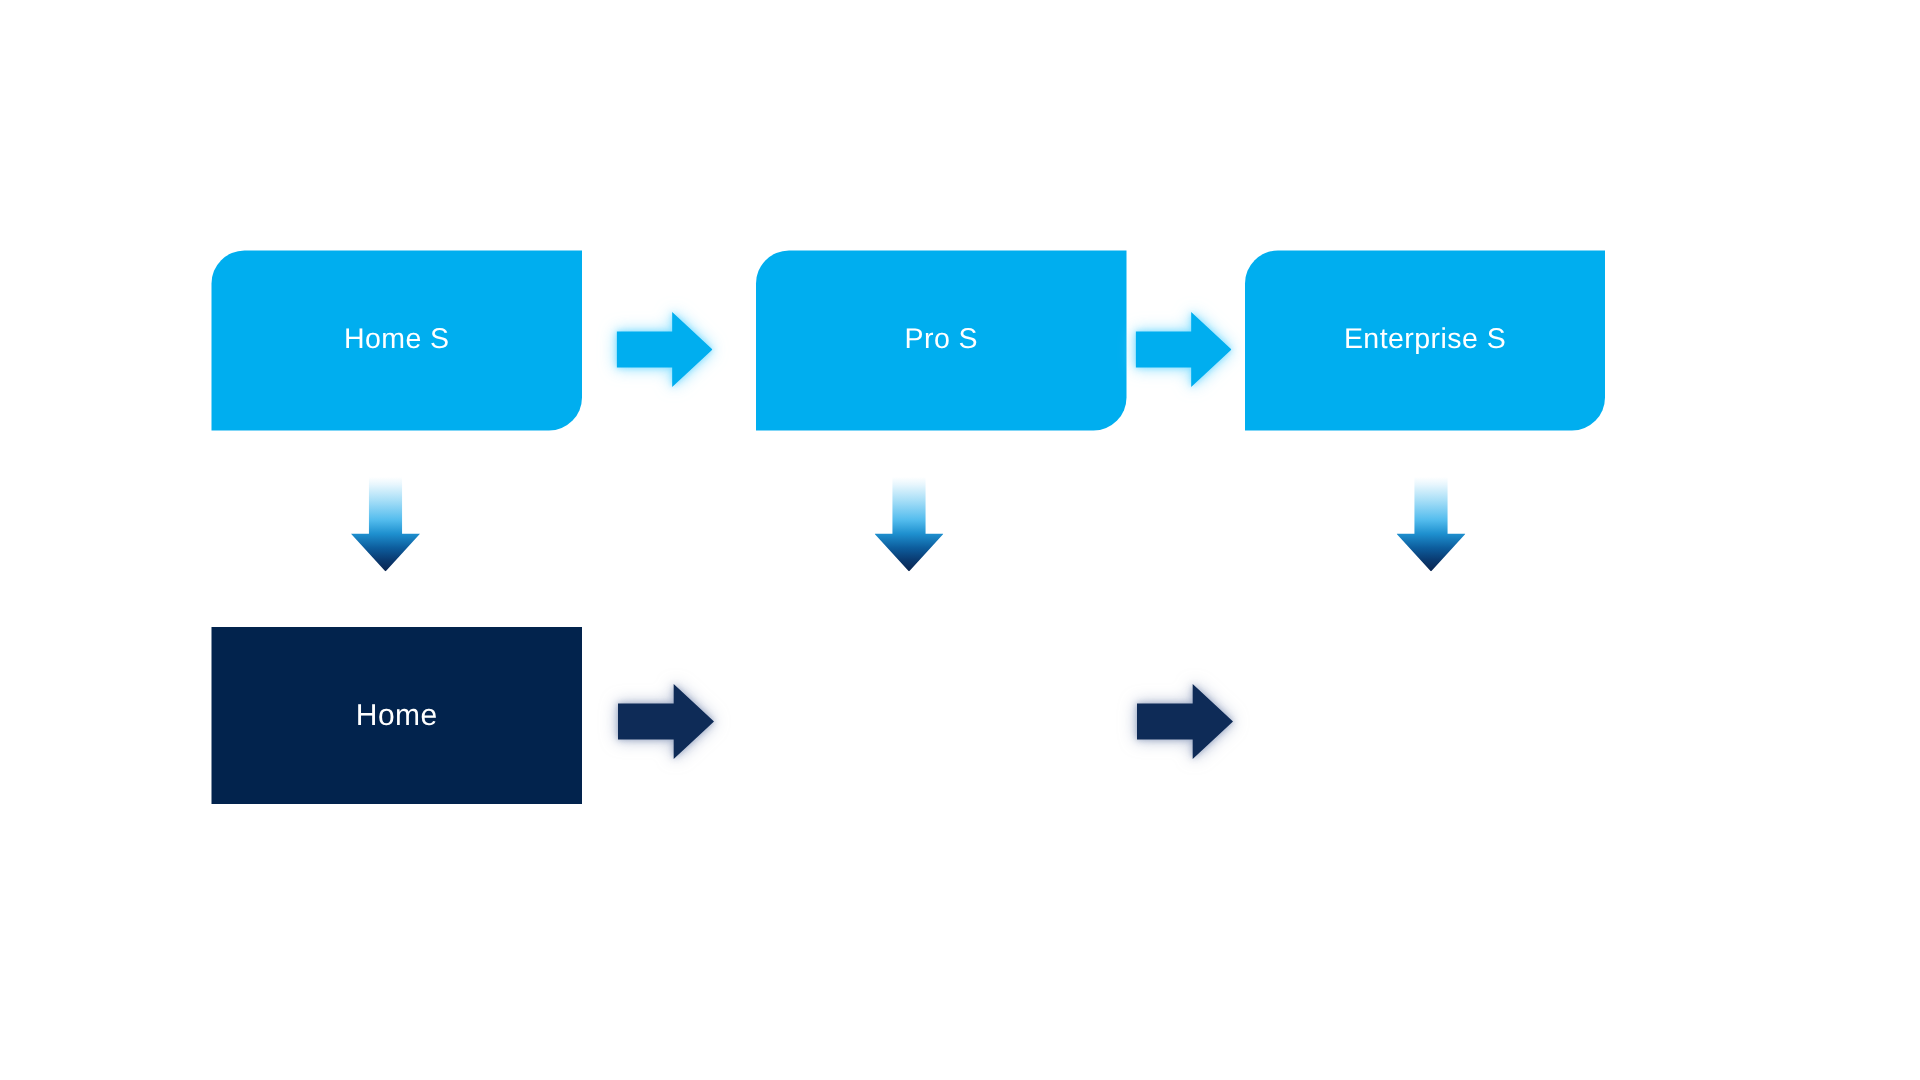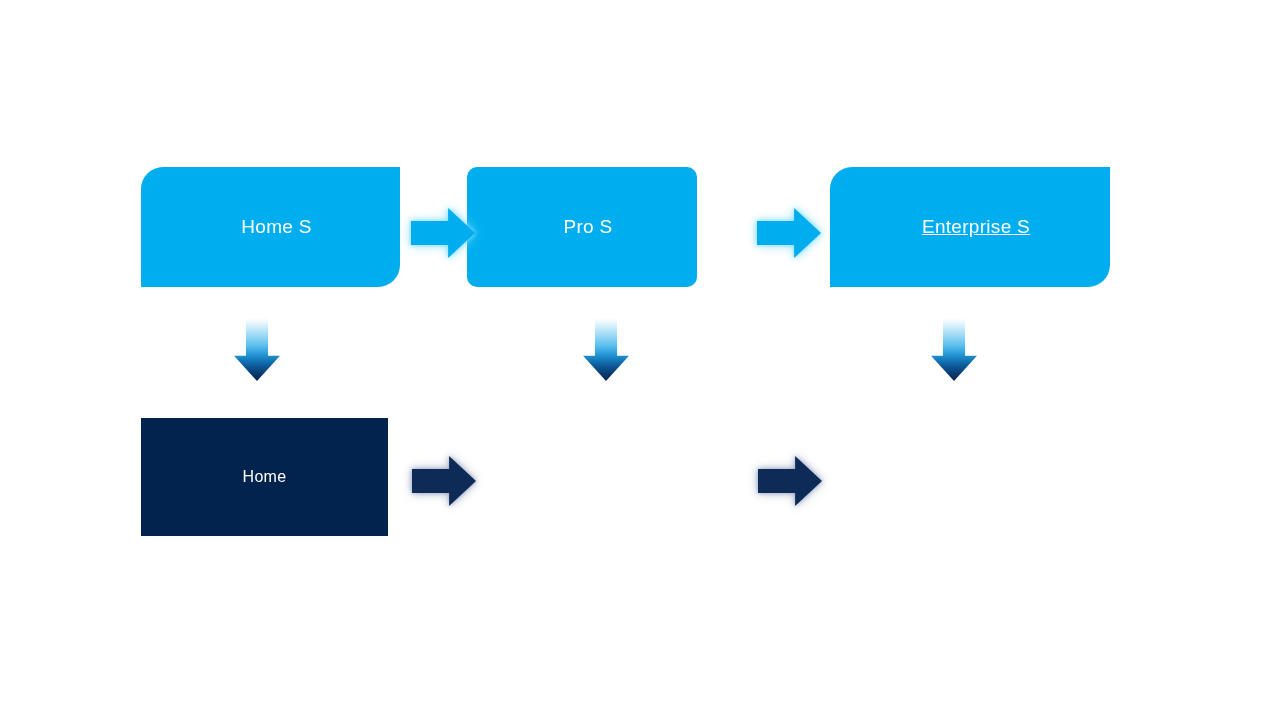--- a/index.html
+++ b/index.html
@@ -21,30 +21,29 @@
     display: flex;
     align-items: center;
     justify-content: center;
     color: #ffffff;
     letter-spacing: 0.3px;
   }
   .box-light {
     background: #00aeef;
     border-radius: 22px 0 22px 0;
     font-size: 19px;
-    padding-left: 12px;
   }
   .box-dark {
     background: #02234d;
     border-radius: 0;
-    font-size: 16px;
+    font-size: 20px;
   }
   .b1 { left: 141px; width: 247px; }
-  .b2 { left: 467px; width: 218px; border-radius: 10px; }
-  .b3 { left: 830px; width: 268px; text-decoration: underline; }
+  .b2 { left: 504px; width: 247px; }
+  .b3 { left: 830px; width: 240px; }
   .row-top    { top: 167px; height: 120px; }
   .row-bottom { top: 418px; height: 118px; }
 
   
   .arrow-wrap { position: absolute; }
   .glow-light {
     filter: drop-shadow(0 0 2px rgba(125,220,255,0.95))
             drop-shadow(0 0 5px rgba(125,220,255,0.75));
   }
   .glow-dark {

